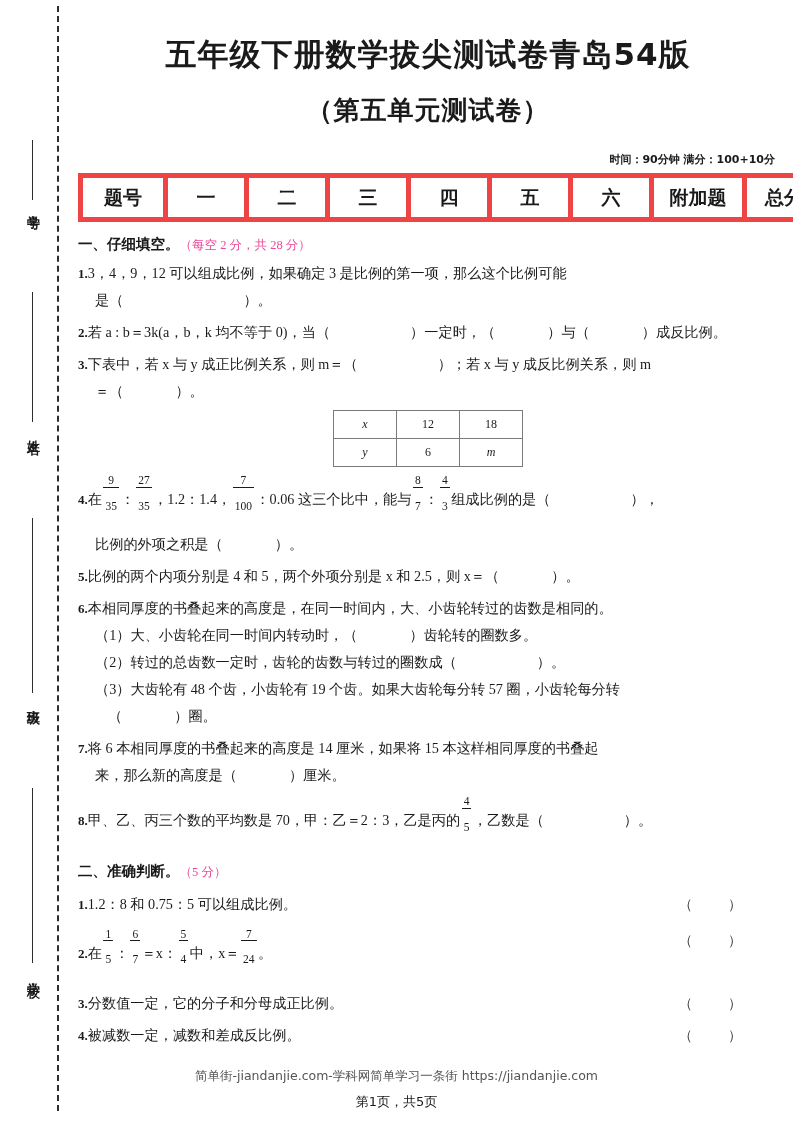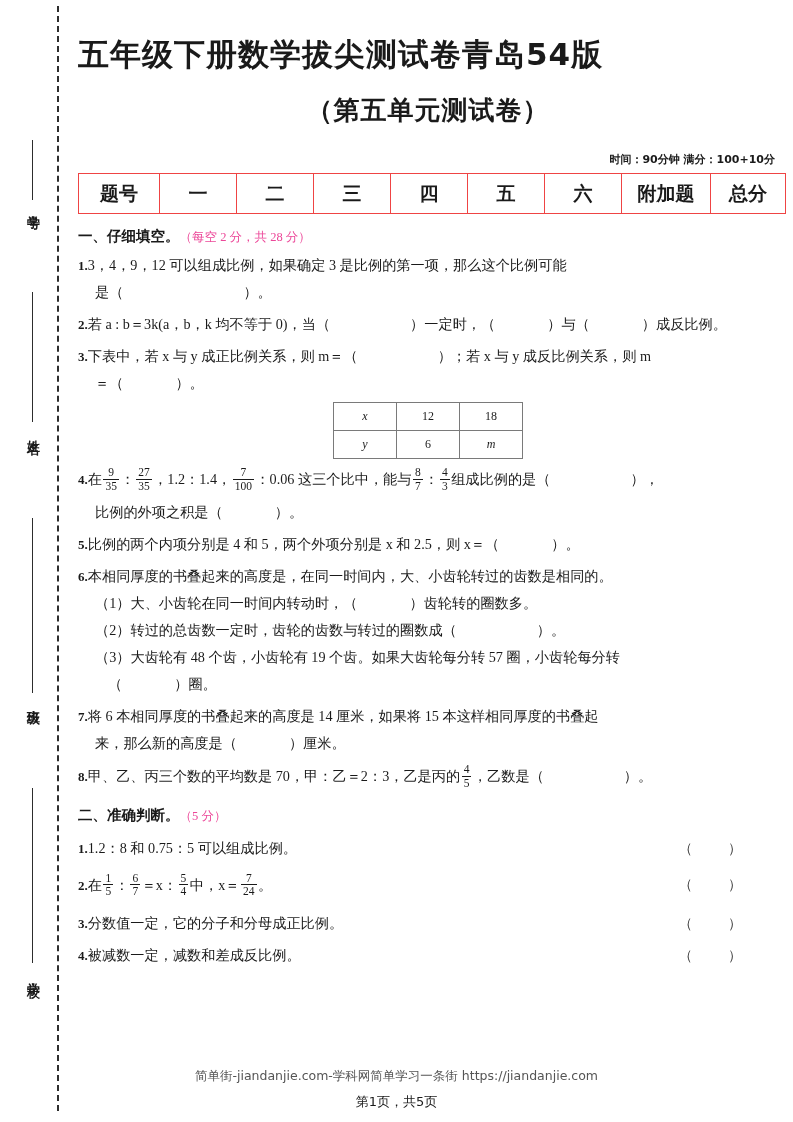--- a/index.html
+++ b/index.html
@@ -51,20 +51,21 @@
 
   
   .page {
     position: absolute;
     left: 78px; top: 0;
     width: 700px; height: 1122px;
   }
 
   
   .title-main {
+    text-align: center;
     font-size: 31px;
     font-weight: bold;
     letter-spacing: 1px;
     margin-top: 34px;
     font-family: "DejaVu Sans", "Liberation Sans", sans-serif;
   }
   .title-sub {
     text-align: center;
     font-size: 26px;
     font-weight: bold;
@@ -84,21 +85,21 @@
   }
 
   
   table.score-table {
     border-collapse: collapse;
     width: 694px;
     margin-top: 6px;
     table-layout: fixed;
   }
   table.score-table td {
-    border: 1px solid #ef4444;
+    border: 5px solid #ef4444;
     height: 37px;
     text-align: center;
     vertical-align: middle;
     font-size: 19px;
     font-weight: bold;
     font-family: "DejaVu Sans", "Liberation Sans", sans-serif;
   }
   table.score-table td.c0 { width: 78px; }
   table.score-table td.cx { width: 74px; }
   table.score-table td.cadd { width: 86px; }
@@ -139,21 +140,21 @@
   .frac {
     display: inline-block;
     vertical-align: -0.52em;
     text-align: center;
     font-size: 11.5px;
     line-height: 1.12;
     margin: 0 1.5px;
     font-family: "Liberation Serif", serif;
   }
   .frac .num { display:block; padding: 0 2px; }
-  .frac .den { display:block; border-top: 1px solid #1a1a1a; padding: 0 2px; }
+  .frac .den { display:block; border-top: 1px solid #1a1a1a; padding: 12px 2px; }
 
   
   .xy-wrap { text-align: center; margin-top: 6px; }
   table.xy-table {
     border-collapse: collapse;
     display: inline-table;
     table-layout: fixed;
   }
   table.xy-table td {
     border: 1px solid #7a7a7a;

